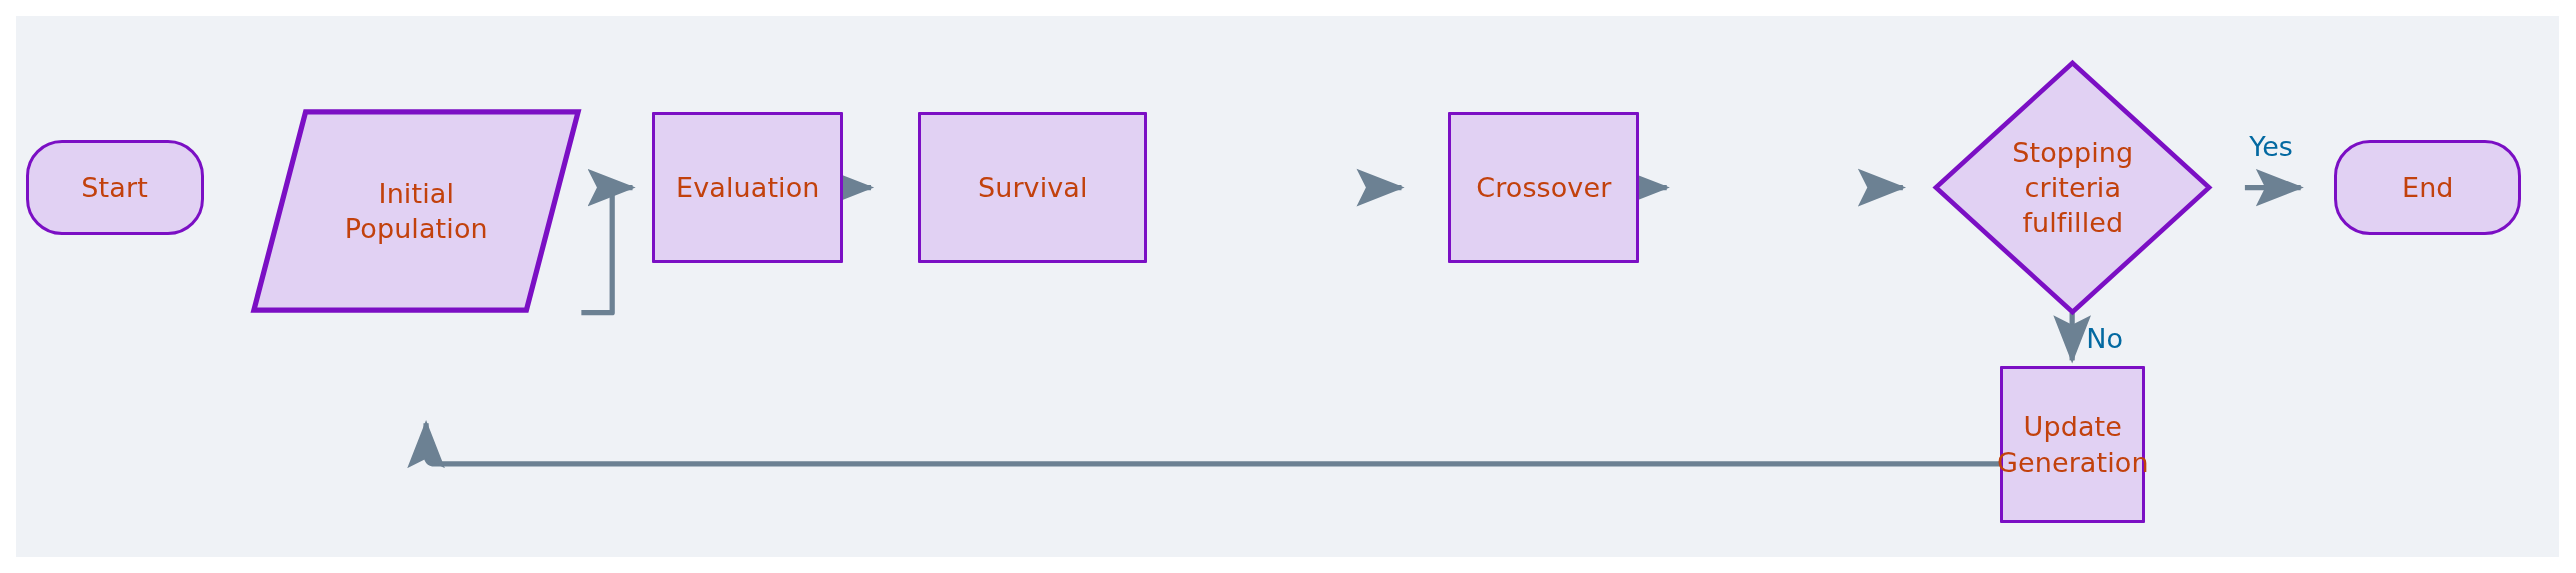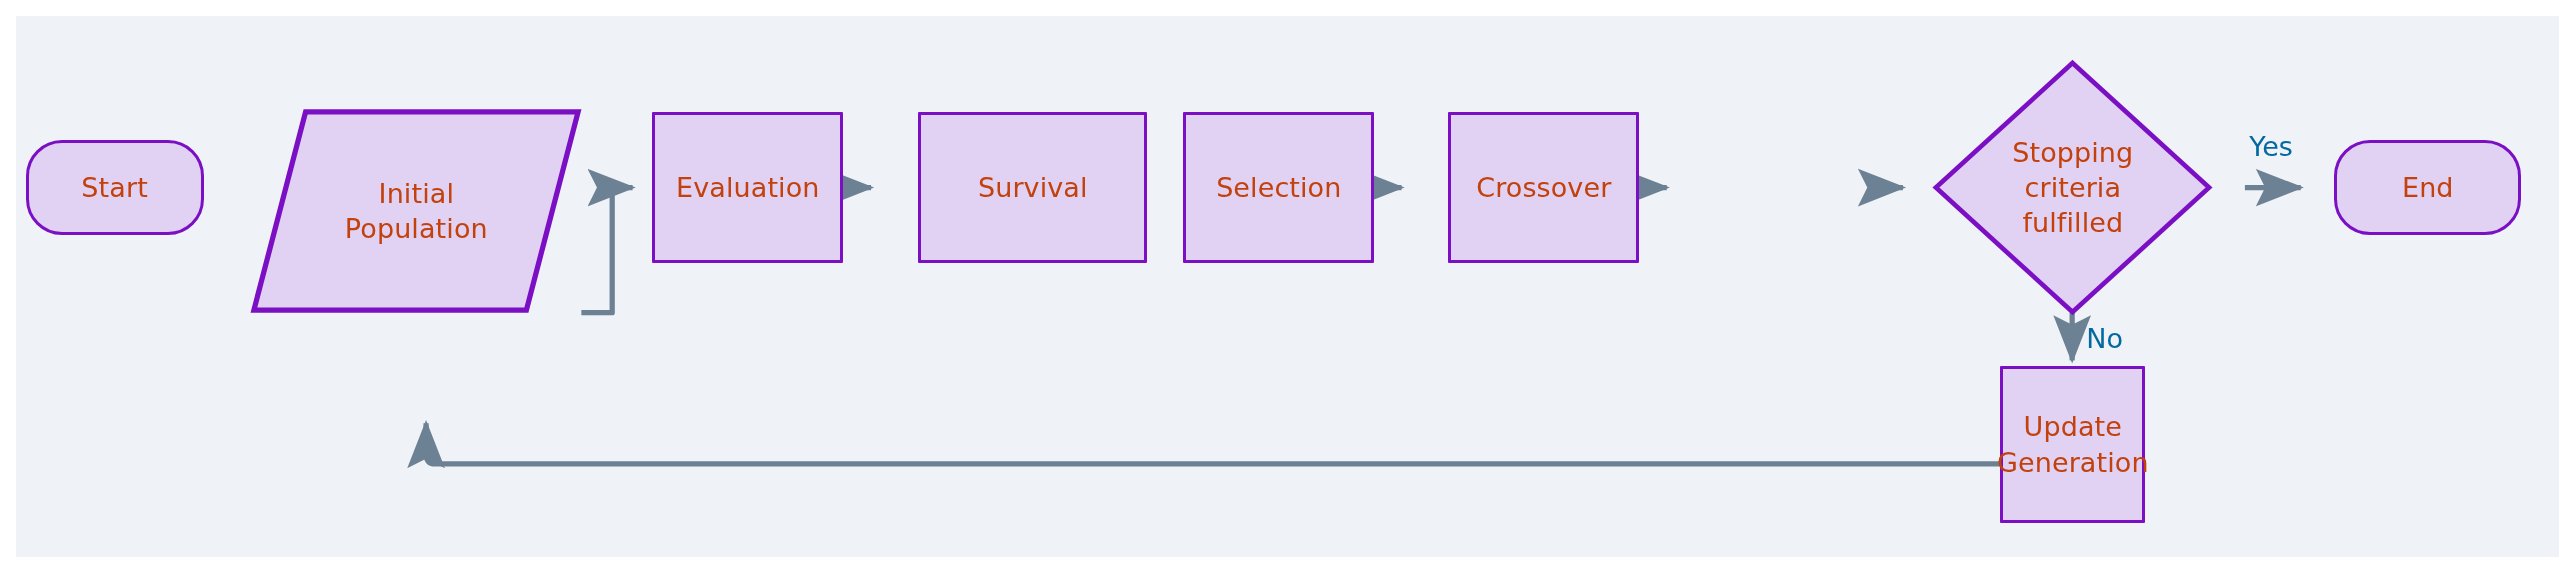--- a/index.html
+++ b/index.html
@@ -140,23 +140,20 @@
     </div>
 
     <div class="node process" style="left:636px;top:96px;width:191px;height:151px;">
       <span class="label">Evaluation</span>
     </div>
 
     <div class="node process" style="left:902px;top:96px;width:229px;height:151px;">
       <span class="label">Survival</span>
     </div>
 
-    <div class="node process" style="left:1167px;top:96px;width:191px;height:151px;">
-      <span class="label">Selection</span>
-    </div>
 
     <div class="node process" style="left:1432px;top:96px;width:191px;height:151px;">
       <span class="label">Crossover</span>
     </div>
 
 
     <div class="node decision" style="left:1917px;top:44px;width:279px;height:255px;">
       <svg class="diamond-svg" viewBox="0 0 480 438" preserveAspectRatio="none">
         <polygon points="240,5 475,219 240,433 5,219" fill="#e1d1f3" stroke="#7b0fc4" stroke-width="8" stroke-linejoin="miter"></polygon>
       </svg>

